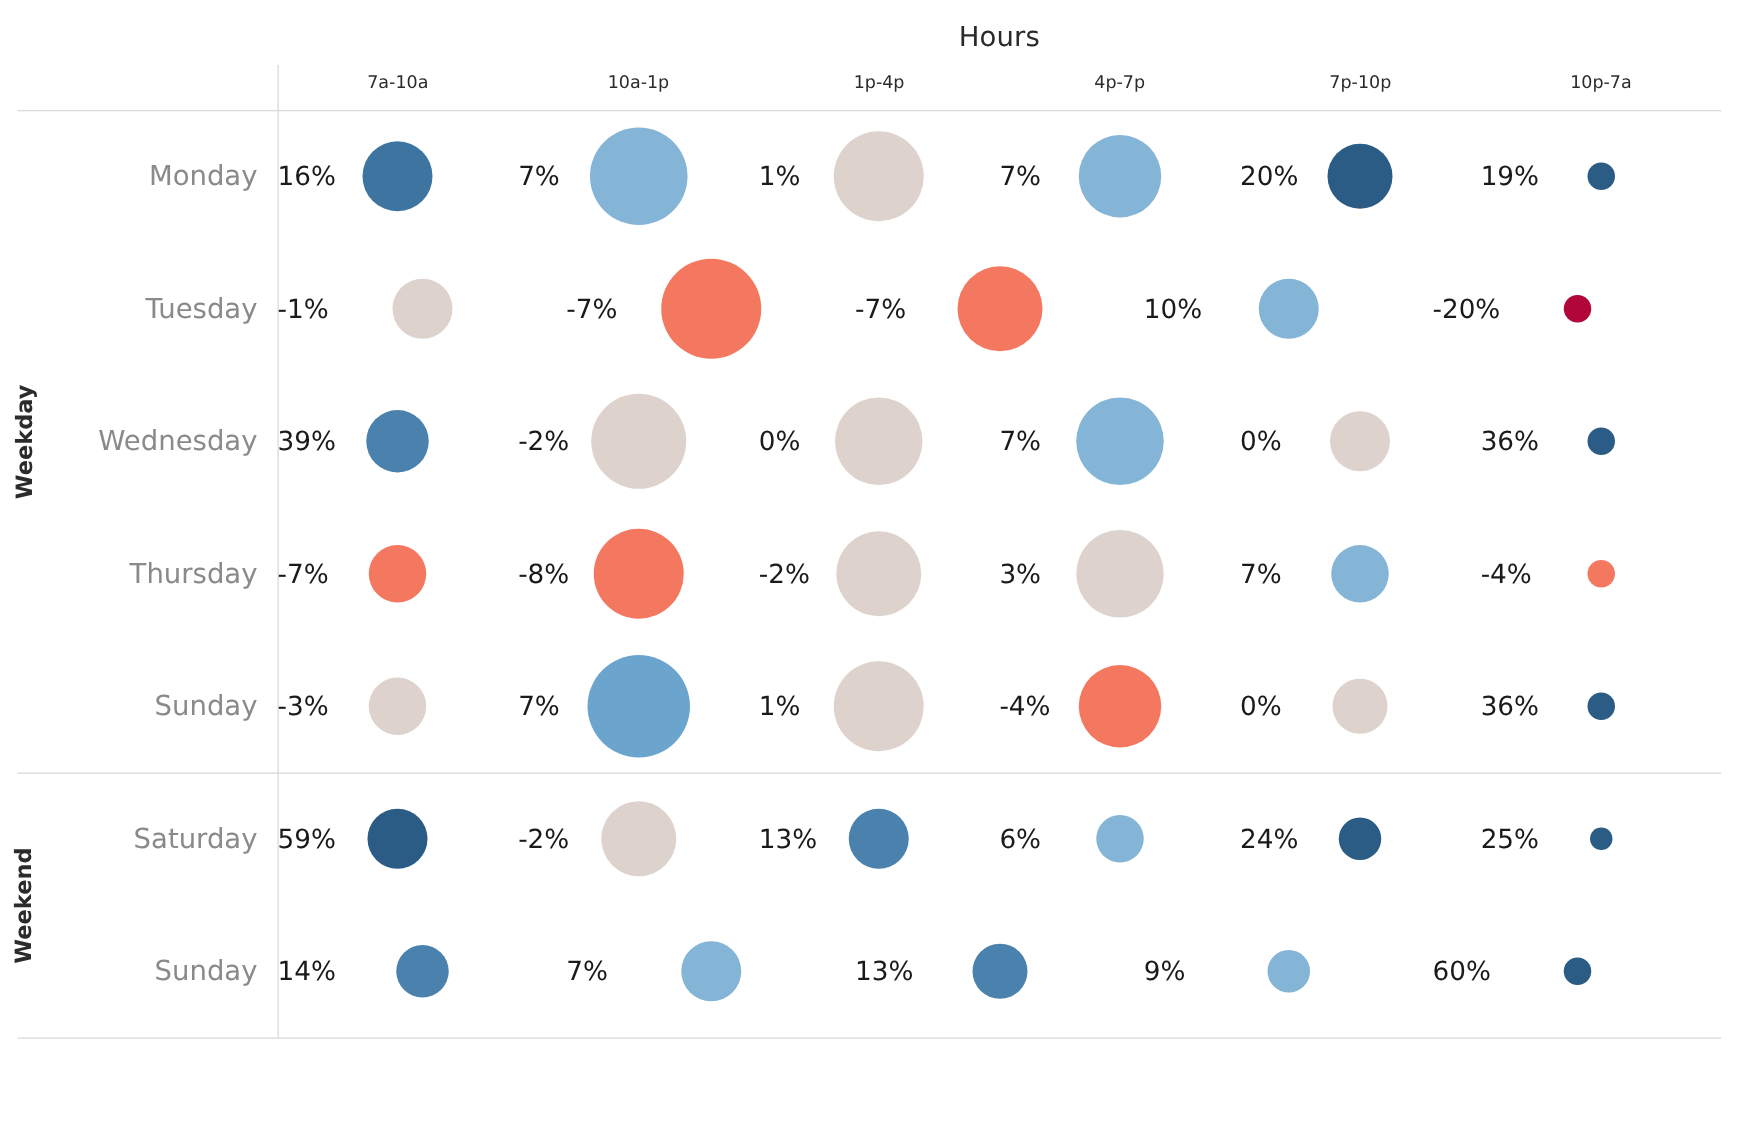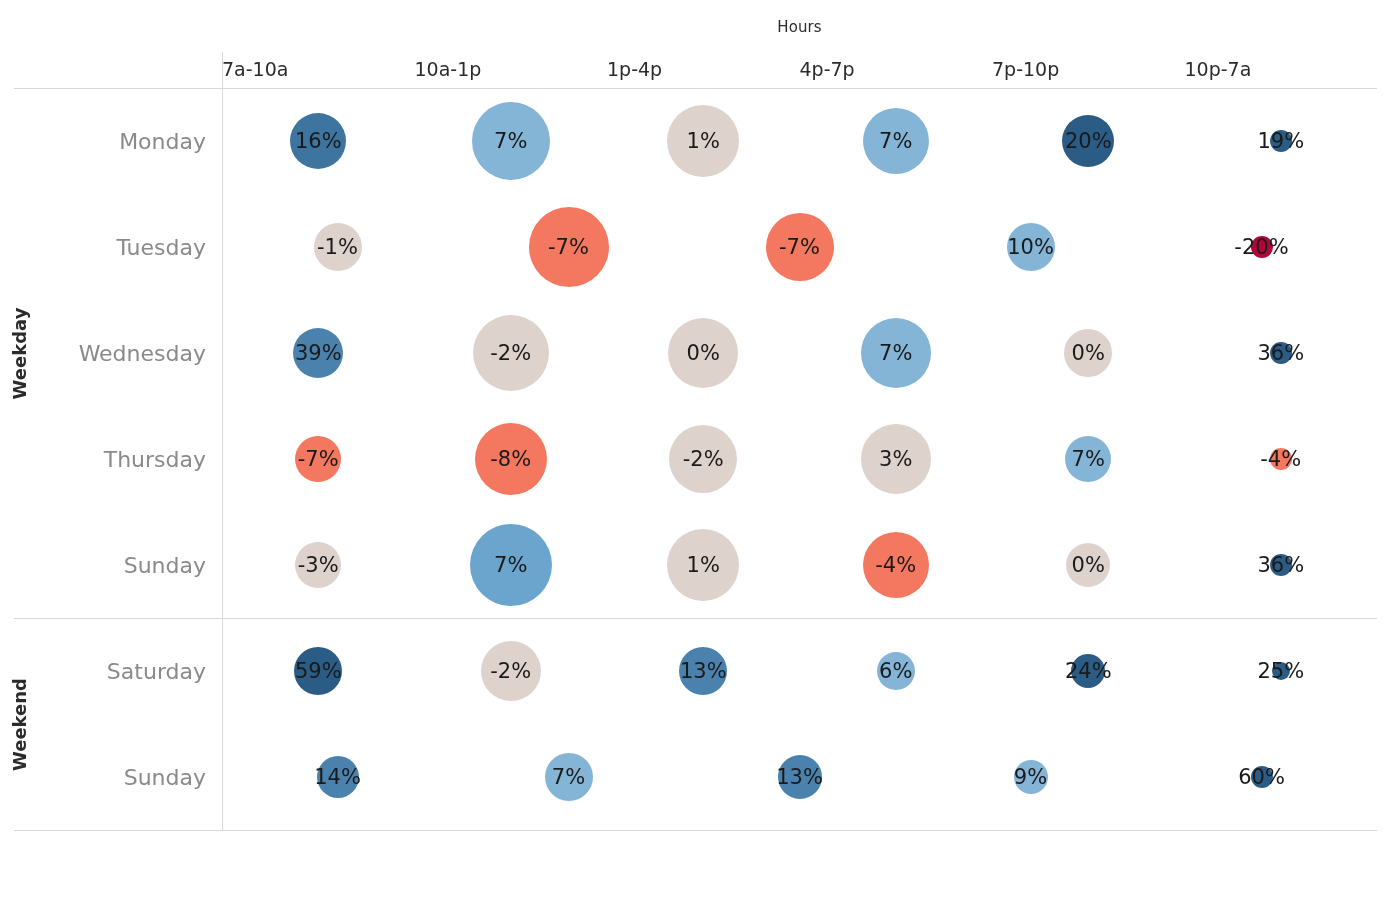--- a/index.html
+++ b/index.html
@@ -21,37 +21,38 @@
     height: 900px;
   }
 
   
   .hours-title {
     position: absolute;
     top: 18px;
     left: 222px;
     width: 1155px;
     text-align: center;
-    font-size: 15px;
+    font-size: 22px;
     color: #2b2b2b;
     letter-spacing: .1px;
   }
 
   
   .col-headers {
     position: absolute;
     top: 58px;
     left: 222px;
     width: 1155px;
     height: 30px;
     display: flex;
   }
   .col-header {
     flex: 1 1 0;
-    font-size: 19px;
+    text-align: center;
+    font-size: 14px;
     color: #2b2b2b;
   }
 
   
   .rule {
     position: absolute;
     background: #d8d8d8;
   }
   .rule-h {
     left: 14px;
@@ -107,21 +108,21 @@
   .cells {
     flex: 1 1 auto;
     display: flex;
     height: 100%;
   }
   .cell {
     flex: 1 1 0;
     position: relative;
     display: flex;
     align-items: center;
-    justify-content: center;
+    justify-content: flex-start;
   }
   .bubble {
     position: absolute;
     border-radius: 50%;
     left: 50%;
     top: 50%;
     transform: translate(-50%, -50%);
   }
   .cell-label {
     position: relative;

